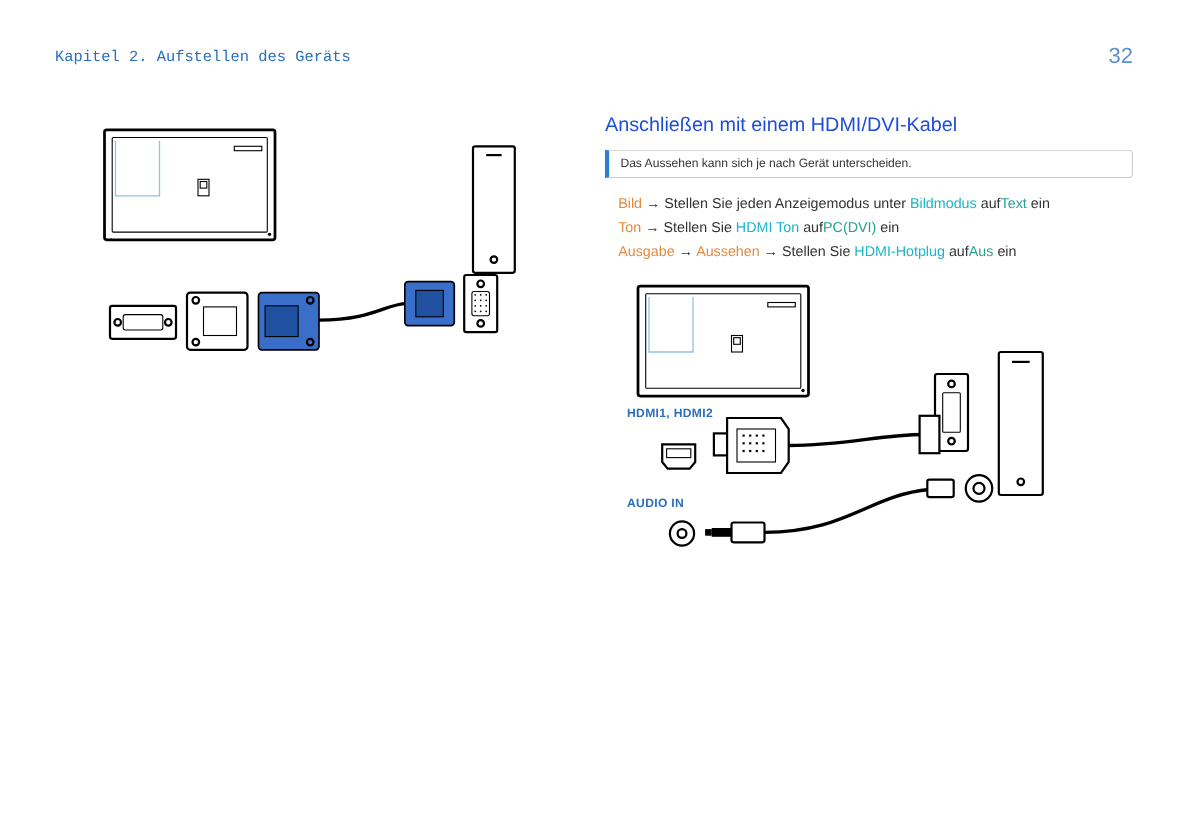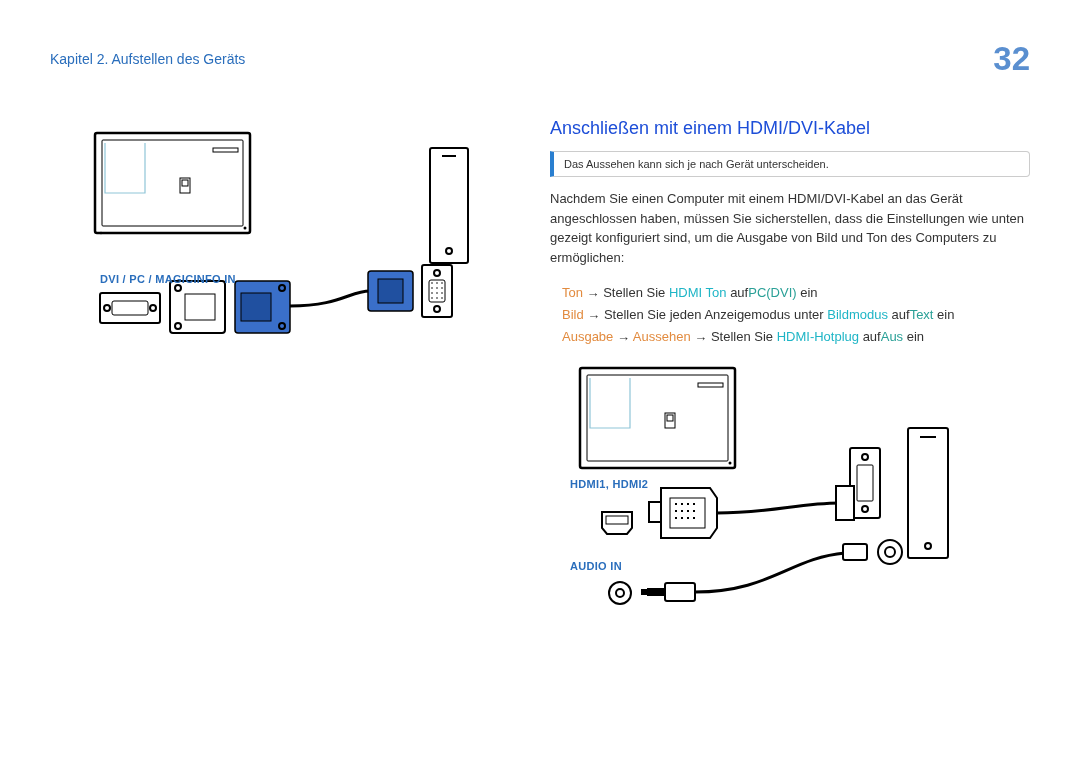--- a/index.html
+++ b/index.html
@@ -16,25 +16,26 @@
   }
   .header {
     display: flex;
     justify-content: space-between;
     align-items: center;
     margin-bottom: 40px;
   }
   .chapter {
     color: #2a6ebc;
     font-size: 14px;
+    font-family: Liberation Mono, monospace;
   }
   .page-num {
     color: #5a8fd0;
-    font-size: 33px;
-    font-weight: 700;
+    font-size: 20px;
+    font-weight: 400;
   }
   .columns {
     display: flex;
     gap: 30px;
   }
   .col-left {
     flex: 0 0 470px;
   }
   .col-right {
     flex: 1;
@@ -159,38 +160,36 @@
                 <circle cx="20" cy="23" r="0.8"></circle>
               <circle cx="10" cy="28" r="0.8"></circle>
                 <circle cx="15" cy="28" r="0.8"></circle>
                 <circle cx="20" cy="28" r="0.8"></circle>
               <circle cx="10" cy="33" r="0.8"></circle>
                 <circle cx="15" cy="33" r="0.8"></circle>
                 <circle cx="20" cy="33" r="0.8"></circle>
             </g>
           </g>
         </svg>
-        <div class="tiny-label" style="margin-left:50px;margin-top:-80px;margin-bottom:65px;">DVI / PC / MAGICINFO IN</div>
       </div>
     </div>
 
     <div class="col-right">
       <h3 class="section-heading">Anschließen mit einem HDMI/DVI-Kabel</h3>
 
       <div class="note-box">
         <span>Das Aussehen kann sich je nach Gerät unterscheiden.</span>
       </div>
 
-      <p class="body-text">Nachdem Sie einen Computer mit einem HDMI/DVI-Kabel an das Gerät angeschlossen haben, müssen Sie sicherstellen, dass die Einstellungen wie unten gezeigt konfiguriert sind, um die Ausgabe von Bild und Ton des Computers zu ermöglichen:</p>
-
+
+      <div class="settings-item">
+        <span class="orange">Bild</span><span> → Stellen Sie jeden Anzeigemodus unter </span><span class="cyan">Bildmodus</span><span>  auf</span><span class="teal">Text</span><span>  ein</span>
+      </div>
       <div class="settings-item">
         <span class="orange">Ton</span><span> → Stellen Sie </span><span class="cyan">HDMI Ton</span><span> auf</span><span class="teal">PC(DVI)</span><span>  ein</span>
-      </div>
-      <div class="settings-item">
-        <span class="orange">Bild</span><span> → Stellen Sie jeden Anzeigemodus unter </span><span class="cyan">Bildmodus</span><span>  auf</span><span class="teal">Text</span><span>  ein</span>
       </div>
       <div class="settings-item">
         <span class="orange">Ausgabe</span><span> → </span><span class="orange">Aussehen</span><span> → Stellen Sie </span><span class="cyan">HDMI-Hotplug</span><span>  auf</span><span class="teal">Aus</span><span>  ein</span>
       </div>
 
       <div class="fig2">
         <svg width="430" height="280" viewBox="0 0 430 280">
 
           <rect x="30" y="10" width="155" height="100" class="monitor-back" rx="2"></rect>
           <rect x="37" y="17" width="141" height="86" class="inner-line" rx="1"></rect>

